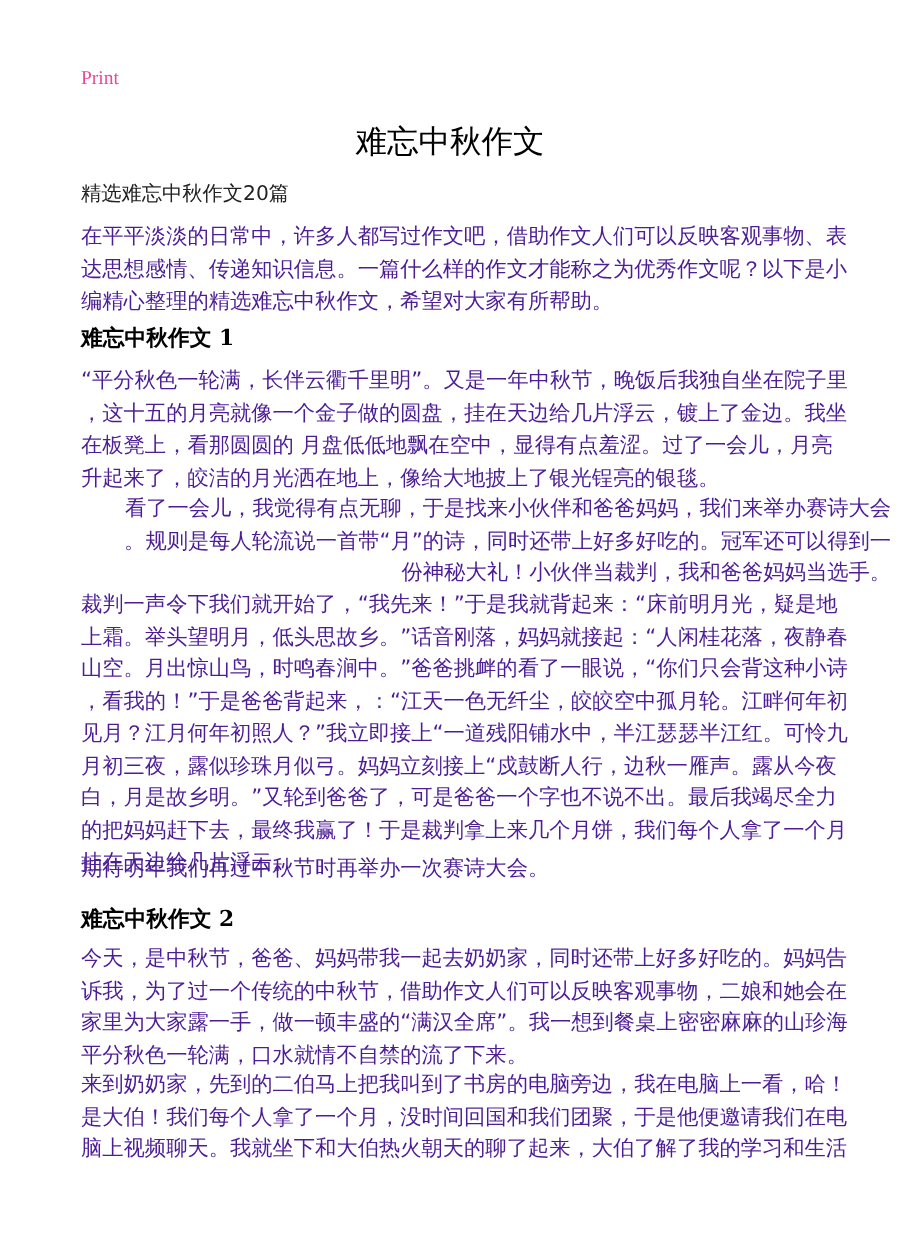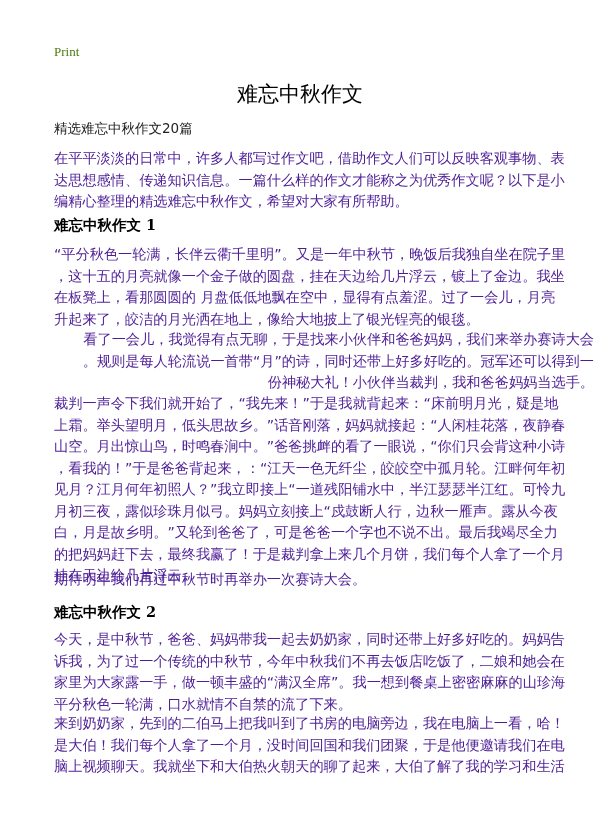--- a/index.html
+++ b/index.html
@@ -1,17 +1,17 @@
 <!DOCTYPE html>
 <html><head>
 <meta charset="utf-8">
 <style>
   html, body { margin:0; padding:0; background:#ffffff; }
   body { width:600px; height:828px; overflow:hidden; position:relative; color:#111; }
-  .print { position:absolute; left:54px; top:44px; font-family:"Liberation Serif", serif; font-size:13px; color:#4d7c0f; }
+  .print { position:absolute; left:54px; top:44px; font-family:"Liberation Serif", serif; font-size:13px; color:#ec4899; }
   .title { position:absolute; left:0; width:600px; top:80px; text-align:center; font-family:"DejaVu Sans", sans-serif; font-size:21px; color:#000; }
   .sub { position:absolute; left:54px; top:120px; font-family:"DejaVu Sans", sans-serif; font-size:13.5px; color:#222; }
   .para { position:absolute; left:54px; width:540px; font-family:"DejaVu Sans", sans-serif; font-size:14.2px; line-height:21.5px; color:#4c1d95; }
   .para .ln { display:block; white-space:nowrap; }
   .h2 { position:absolute; left:54px; font-family:"DejaVu Serif", serif; font-weight:bold; font-size:14.5px; color:#000; }
 </style>
 </head>
 <body>
 
 <div class="print">Print</div>
@@ -52,21 +52,21 @@
 </div>
 
 <div class="para" style="top:569px;">
   <span class="ln">期待明年我们再过中秋节时再举办一次赛诗大会。</span>
 </div>
 
 <div class="h2" style="top:603px;">难忘中秋作文 2</div>
 
 <div class="para" style="top:629px;">
   <span class="ln">今天，是中秋节，爸爸、妈妈带我一起去奶奶家，同时还带上好多好吃的。妈妈告</span>
-  <span class="ln">诉我，为了过一个传统的中秋节，今年中秋我们不再去饭店吃饭了，二娘和她会在</span>
+  <span class="ln">诉我，为了过一个传统的中秋节，借助作文人们可以反映客观事物，二娘和她会在</span>
   <span class="ln">家里为大家露一手，做一顿丰盛的“满汉全席”。我一想到餐桌上密密麻麻的山珍海</span>
   <span class="ln">平分秋色一轮满，口水就情不自禁的流了下来。</span>
 </div>
 
 <div class="para" style="top:713px;">
   <span class="ln">来到奶奶家，先到的二伯马上把我叫到了书房的电脑旁边，我在电脑上一看，哈！</span>
   <span class="ln">是大伯！我们每个人拿了一个月，没时间回国和我们团聚，于是他便邀请我们在电</span>
   <span class="ln">脑上视频聊天。我就坐下和大伯热火朝天的聊了起来，大伯了解了我的学习和生活</span>
 </div>
 

